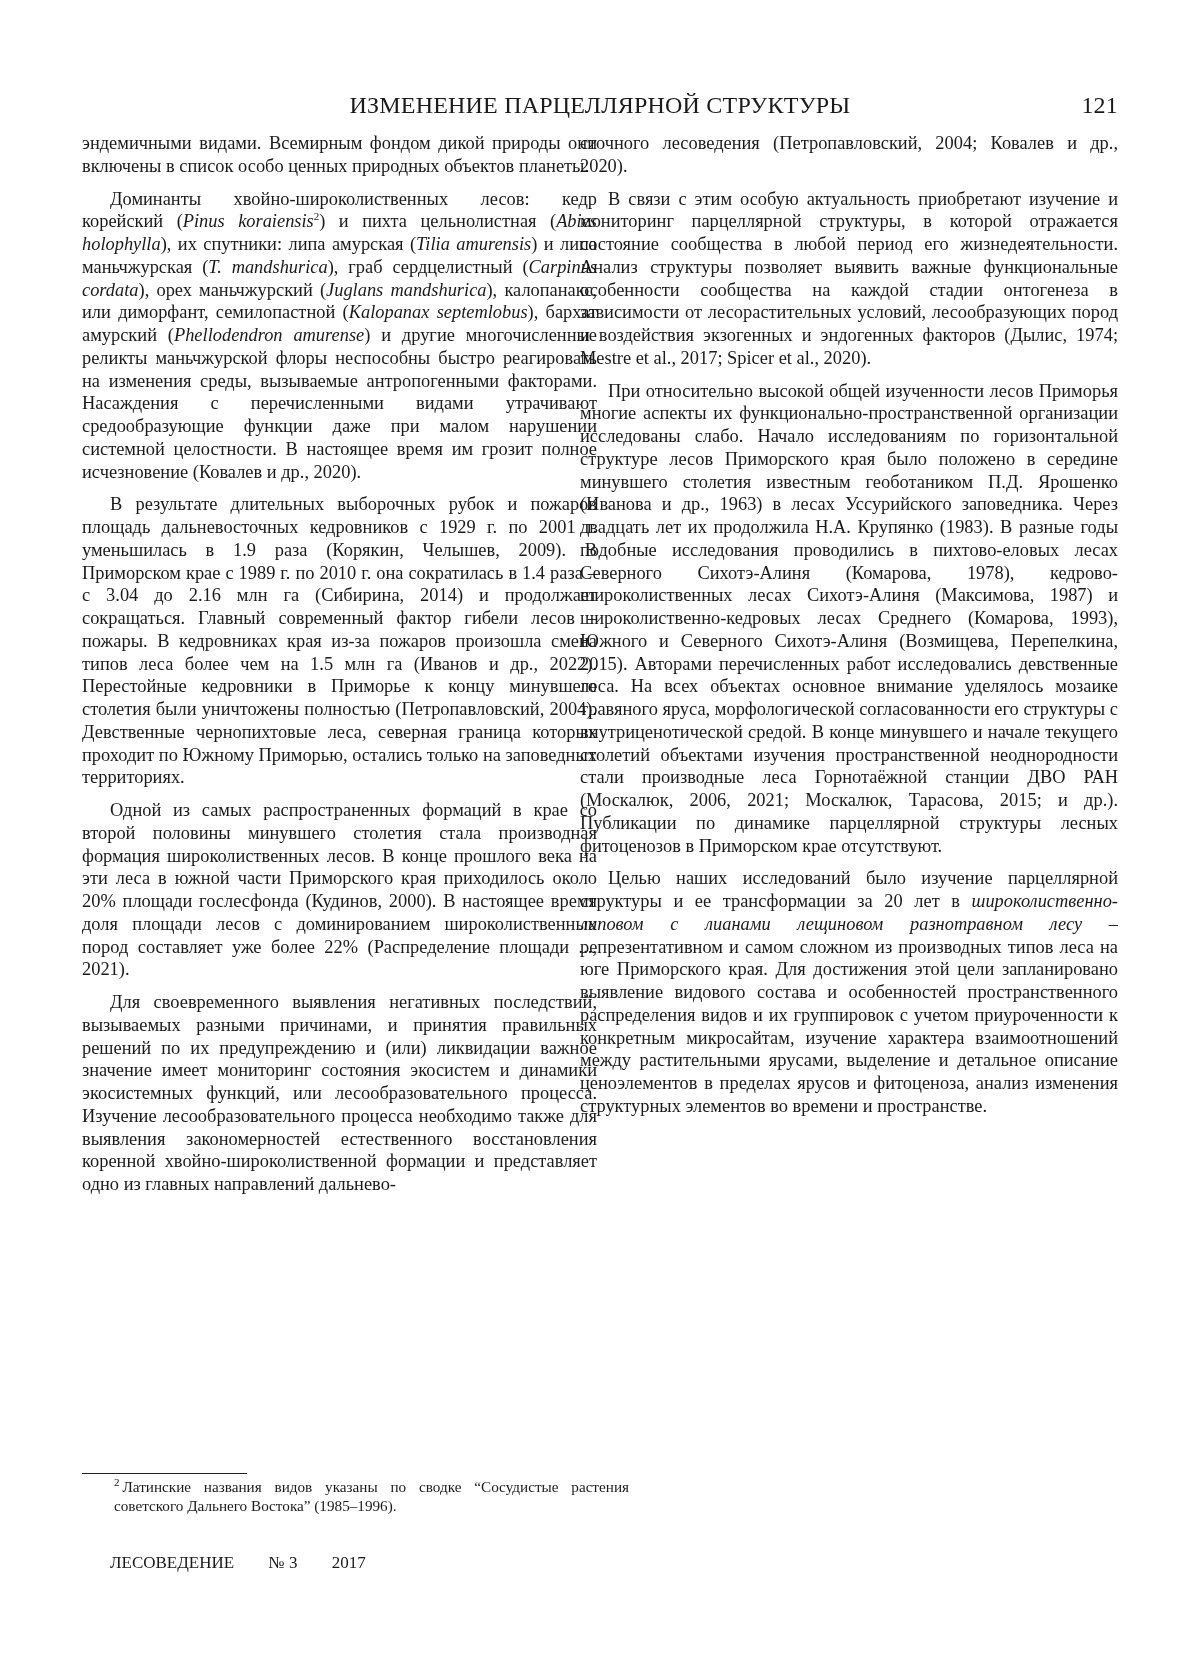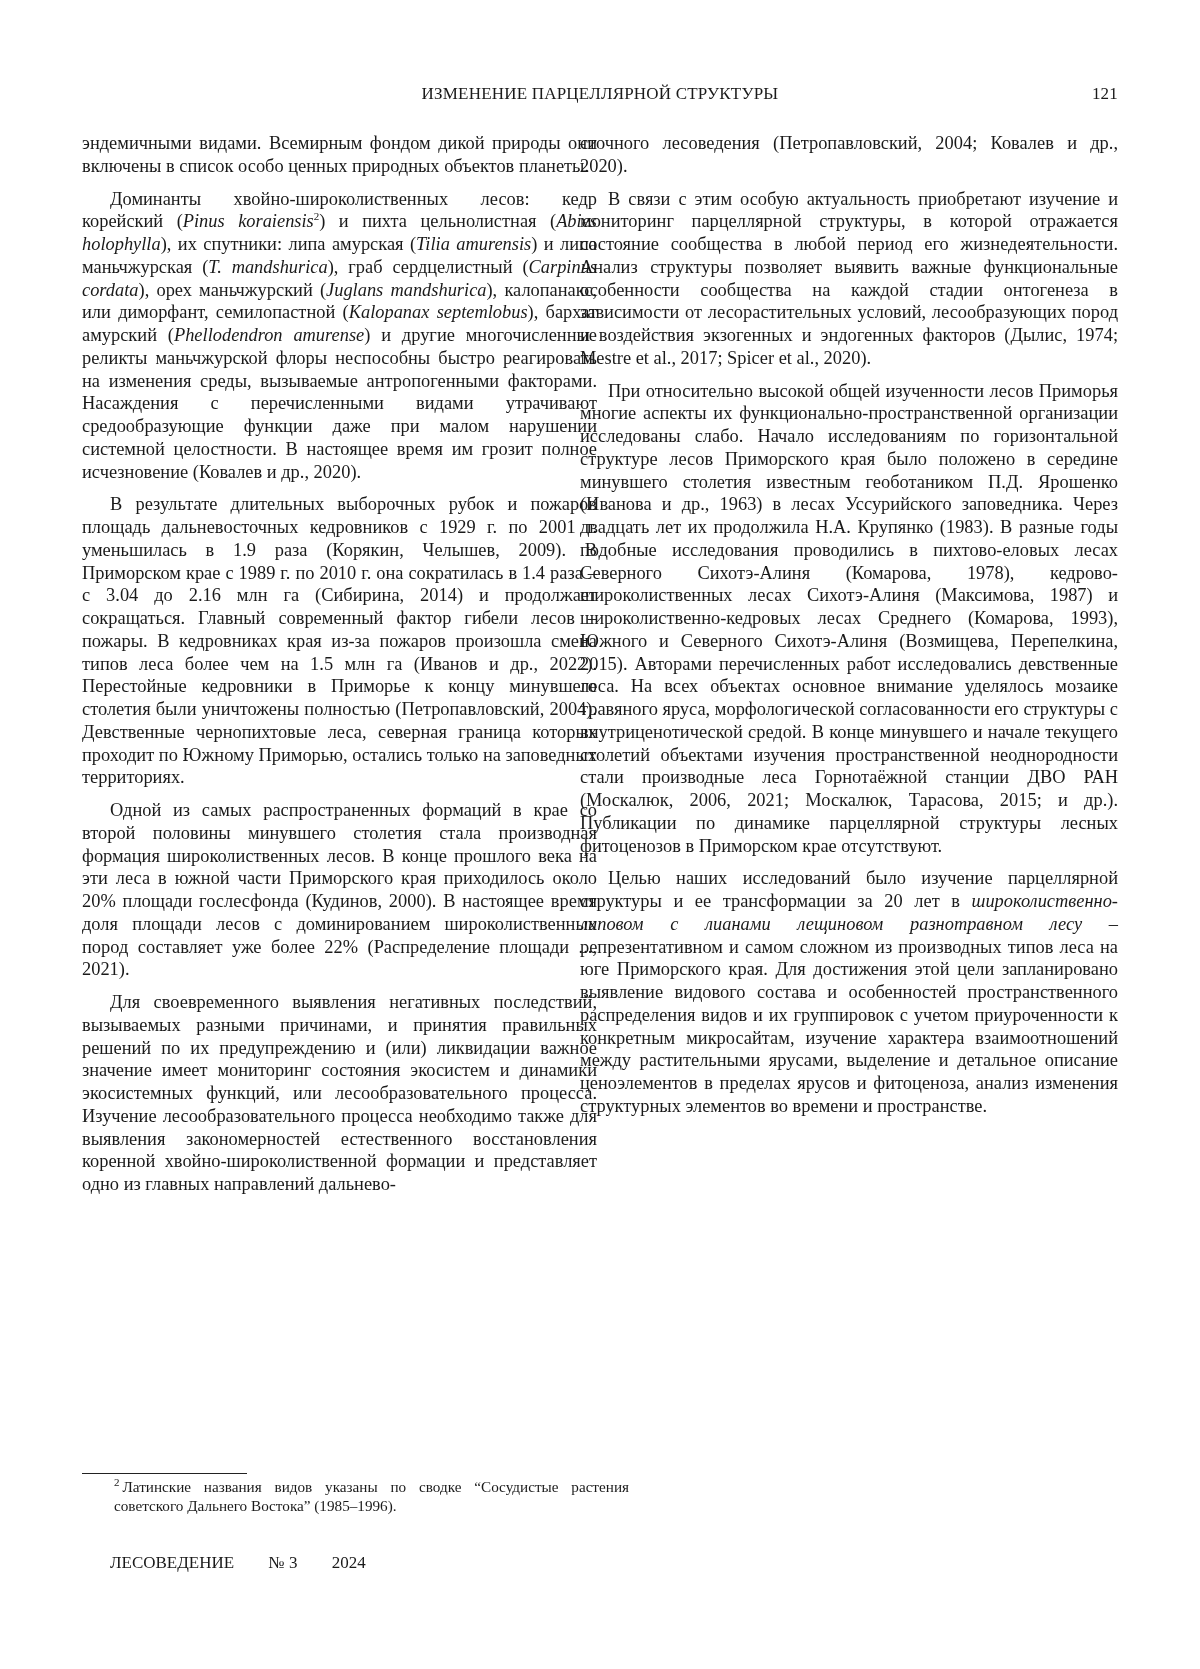--- a/index.html
+++ b/index.html
@@ -1,19 +1,19 @@
 <!DOCTYPE html>
 <html><head>
 <meta charset="utf-8">
 <style>
   html,body{margin:0;padding:0;background:#fff;}
   body{width:1200px;height:1669px;position:relative;overflow:hidden;
        font-family:"Liberation Serif","DejaVu Serif",serif;color:#1a1a1a;}
-  .running-head{position:absolute;top:84px;left:82px;width:1036px;height:28px;
-       font-size:17px;letter-spacing:0.2px;}
+  .running-head{position:absolute;top:92px;left:82px;width:1036px;height:28px;
+       font-size:24px;letter-spacing:0.2px;}
   .running-head .title{position:absolute;left:0;right:0;text-align:center;top:0;}
   .running-head .pgnum{position:absolute;right:0;top:0;}
   .col{position:absolute;top:132px;width:515px;font-size:18.4px;line-height:22.75px;}
   .col.left{left:82px;}
   .col.right{left:580px;width:538px;}
   .col p{margin:0;text-align:justify;hyphens:manual;}
   .col p.indent{text-indent:28px;}
   .col p + p{margin-top:10px;}
   .col i{font-style:italic;}
   sup{font-size:11px;vertical-align:super;line-height:0;}
@@ -48,14 +48,14 @@
 </div>
 
 <div class="fn-rule"></div>
 <div class="footnote">
   <span class="fn-mark">2</span><span class="fn-text">Латинские названия видов указаны по сводке “Сосудистые растения советского Дальнего Востока” (1985–1996).</span>
 </div>
 
 <div class="journal">
   <span>ЛЕСОВЕДЕНИЕ</span>
   <span>№ 3</span>
-  <span>2024</span>
+  <span>2017</span>
 </div>
 
 </body></html>

